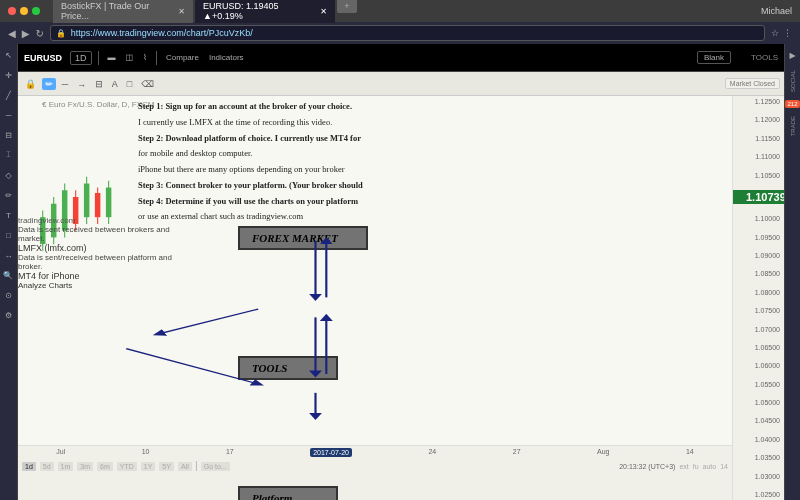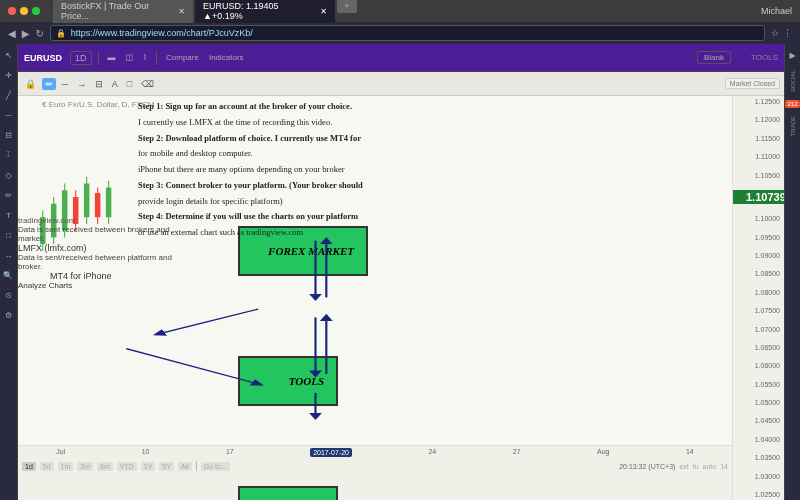--- a/index.html
+++ b/index.html
@@ -99,21 +99,21 @@
       flex: 1;
       display: flex;
       flex-direction: column;
       background: #f5f5f0;
       position: relative;
       overflow: hidden;
     }
 
     
     .chart-toolbar {
-      background: #4c1d95;
+      background: #000000;
       height: 28px;
       display: flex;
       align-items: center;
       padding: 0 6px;
       gap: 4px;
       border-bottom: 1px solid #444;
     }
     .toolbar-symbol {
       color: #fff;
       font-size: 9px;
@@ -246,26 +246,26 @@
       left: 0;
       right: 52px;
       top: 120px;
       z-index: 15;
     }
 
     
     .flow-box {
       position: absolute;
       border: 2px solid #333;
-      background: #22c55e;
+      background: #737373;
       font-size: 11px;
       font-weight: bold;
       font-style: italic;
-      padding: 17px 12px;
-      text-align: right;
+      padding: 4px 12px;
+      text-align: left;
       font-family: 'Times New Roman', serif;
     }
 
     .box-forex {
       top: 10px;
       left: 220px;
       width: 130px;
     }
     .box-broker {
       top: 140px;
@@ -306,21 +306,20 @@
       left: 370px;
       font-size: 8px;
       color: #444;
       width: 160px;
     }
     .lbl-mt4 {
       top: 275px;
       left: 350px;
       font-size: 9px;
       color: #333;
-      padding-left: 32px;
     }
     .lbl-charts {
       top: 185px;
       left: 30px;
       font-size: 10px;
       font-weight: bold;
       border: 2px solid #333;
       padding: 2px 6px;
       background: #f8f8f2;
       font-family: 'Times New Roman', serif;
@@ -537,23 +536,20 @@
         <div class="instruction-step">
           <span>for mobile and desktop computer.</span>
         </div>
         <div class="instruction-step">
           <span>iPhone but there are many options depending on your broker</span>
         </div>
         <div class="instruction-step">
           <span class="instruction-bold">Step 3: Connect broker to your platform. (Your broker should</span>
         </div>
         <div class="instruction-step">
-          <span>provide login details for specific platform)</span>
-        </div>
-        <div class="instruction-step">
           <span class="instruction-bold">Step 4: Determine if you will use the charts on your platform</span>
         </div>
         <div class="instruction-step">
           <span>or use an external chart such as tradingview.com</span>
         </div>
       </div>
 
       <div class="flow-diagram">
 
         <div class="flow-box box-forex">

